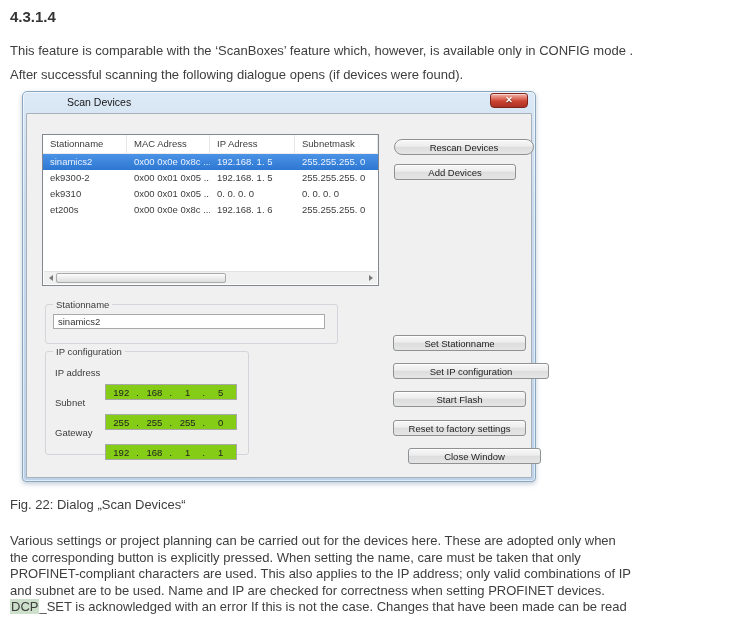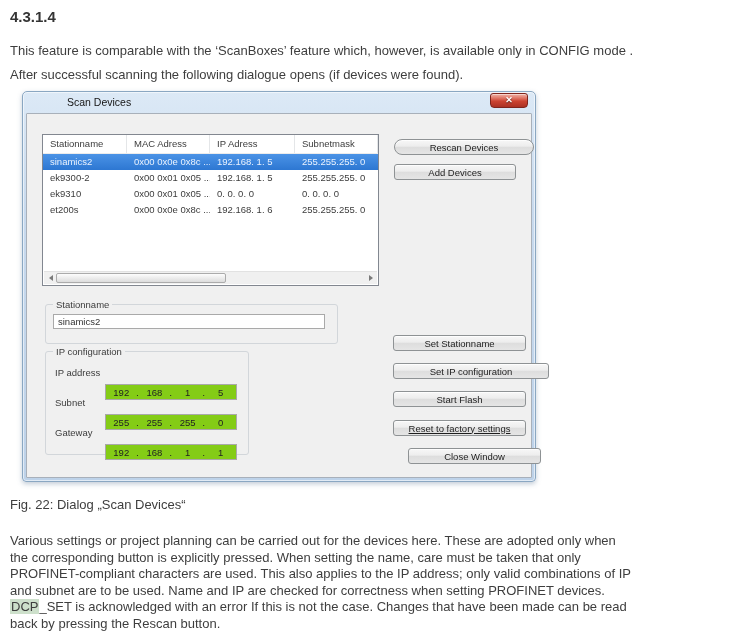--- a/index.html
+++ b/index.html
@@ -54,21 +54,21 @@
   .wbtn { position:absolute; height:16px; display:flex; align-items:center; justify-content:center;
           font-family:"Liberation Sans", sans-serif; font-size:9.5px; color:#1e1e1e;
           background:linear-gradient(180deg,#f7f7f7 0%,#ededed 45%,#dddddd 50%,#e5e5e5 100%);
           border:1px solid #8e9294; border-radius:3px; cursor:pointer;
           box-shadow:inset 0 1px 0 rgba(255,255,255,.8); }
   .b-rescan { left:367px; top:25px; width:140px;border-radius:8px; }
   .b-add    { left:367px; top:50px; width:122px; }
   .b-a1 { left:366px; top:221px; width:133px; }
   .b-a2 { left:366px; top:249px; width:156px; }
   .b-a3 { left:366px; top:277px; width:133px; }
-  .b-a4 { left:366px; top:306px; width:133px;text-decoration:underline; }
+  .b-a4 { left:366px; top:306px; width:133px; }
   .b-a5 { left:366px; top:334px; width:133px;margin-left:15px; }
 
   
   .group { position:absolute; border:1px solid #d2d6da; border-radius:3px; }
   .glabel { position:absolute; top:-7px; left:7px; background:#f0f0f0; padding:0 3px;
             font-size:9.5px; color:#3c3c3c; line-height:13px; }
   .g-station { left:18px; top:190px; width:293px; height:40px; }
   .txtin { position:absolute; left:7px; top:9px; width:272px; height:15px;
            border:1px solid #a9a9a9; background:#fff; font-family:"Liberation Sans", sans-serif;
            font-size:9.5px; color:#333; padding:0 0 0 4px; }
@@ -201,16 +201,15 @@
   </div>
 
   <div class="caption">Fig. 22: Dialog „Scan Devices“</div>
 
   <div class="bodytext">
     <div>Various settings or project planning can be carried out for the devices here. These are adopted only when</div>
     <div>the corresponding button is explicitly pressed. When setting the name, care must be taken that only</div>
     <div>PROFINET-compliant characters are used. This also applies to the IP address; only valid combinations of IP</div>
     <div>and subnet are to be used. Name and IP are checked for correctness when setting PROFINET devices.</div>
     <div><mark class="hl">DCP</mark><span>_SET is acknowledged with an error If this is not the case. Changes that have been made can be read</span></div>
-    <div>back by pressing the Rescan button.</div>
   </div>
 
 </div>
 
 </body></html>

